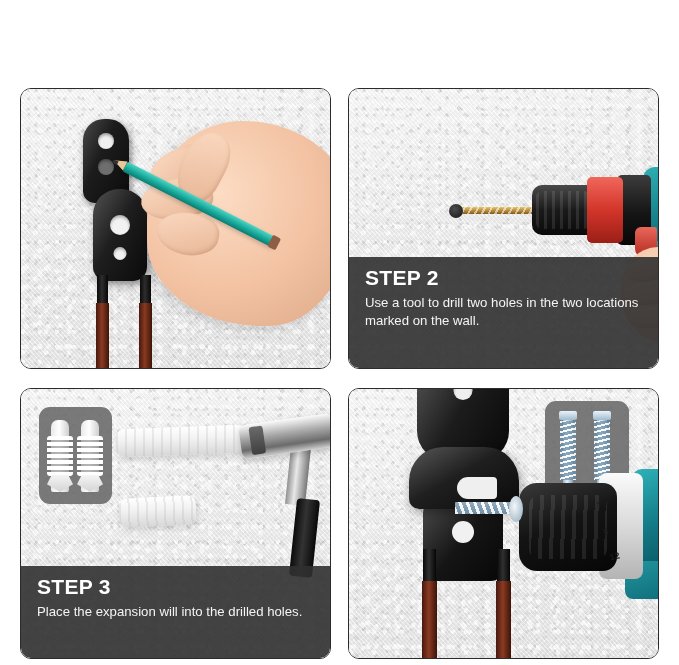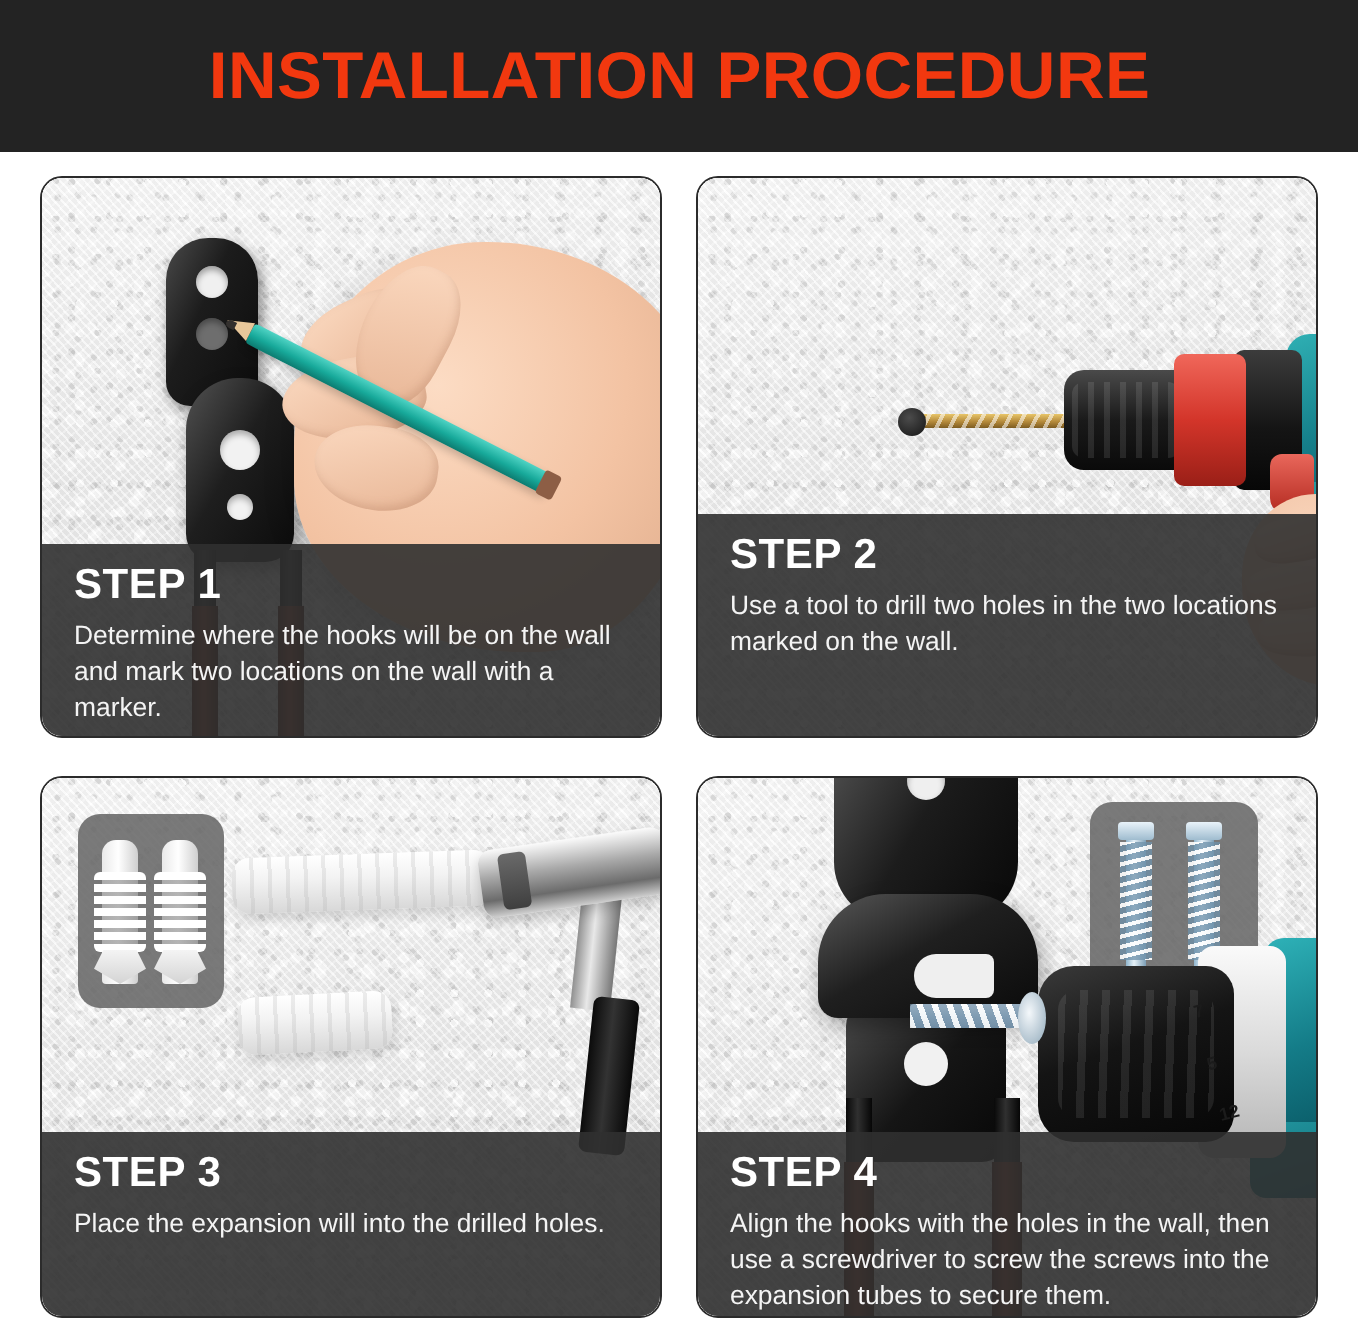--- a/index.html
+++ b/index.html
@@ -585,23 +585,20 @@
     position: absolute;
     left: -1px; right: -1px; top: 32px; bottom: 0;
     background: linear-gradient(90deg, #461810, #8c3b22 45%, #3a1408);
   }
 </style>
 </head>
 <body>
 
 <div class="page">
 
-  <div class="header-bar">
-    <div class="header-title">INSTALLATION PROCEDURE</div>
-  </div>
 
   <div class="grid">
 
     <div class="panel">
       <div class="wall"></div>
       <div class="scene">
 
         <div class="hook-plate">
           <div class="hole top"></div>
           <div class="hole bot"></div>
@@ -626,24 +623,20 @@
           <div class="finger thumb"></div>
         </div>
 
         <div class="pencil">
           <div class="tip"></div>
           <div class="lead"></div>
           <div class="eraser"></div>
         </div>
       </div>
 
-      <div class="caption h-p1">
-        <div class="step-label">STEP 1</div>
-        <div class="step-text">Determine where the hooks will be on the wall and mark two locations on the wall with a marker.</div>
-      </div>
     </div>
 
     <div class="panel">
       <div class="wall"></div>
       <div class="scene">
 
         <div class="bit-hole"></div>
         <div class="drill-bit"></div>
         <div class="chuck"></div>
         <div class="collar-dark"></div>
@@ -720,20 +713,16 @@
         </div>
         <div class="p4-body"></div>
         <div class="p4-body2"></div>
 
         <div class="badge badge-p4">
           <div class="screw s1"></div>
           <div class="screw s2"></div>
         </div>
       </div>
 
-      <div class="caption h-p4">
-        <div class="step-label">STEP 4</div>
-        <div class="step-text">Align the hooks with the holes in the wall, then use a screwdriver to screw the screws into the expansion tubes to secure them.</div>
-      </div>
     </div>
 
   </div>
 </div>
 
 </body></html>

